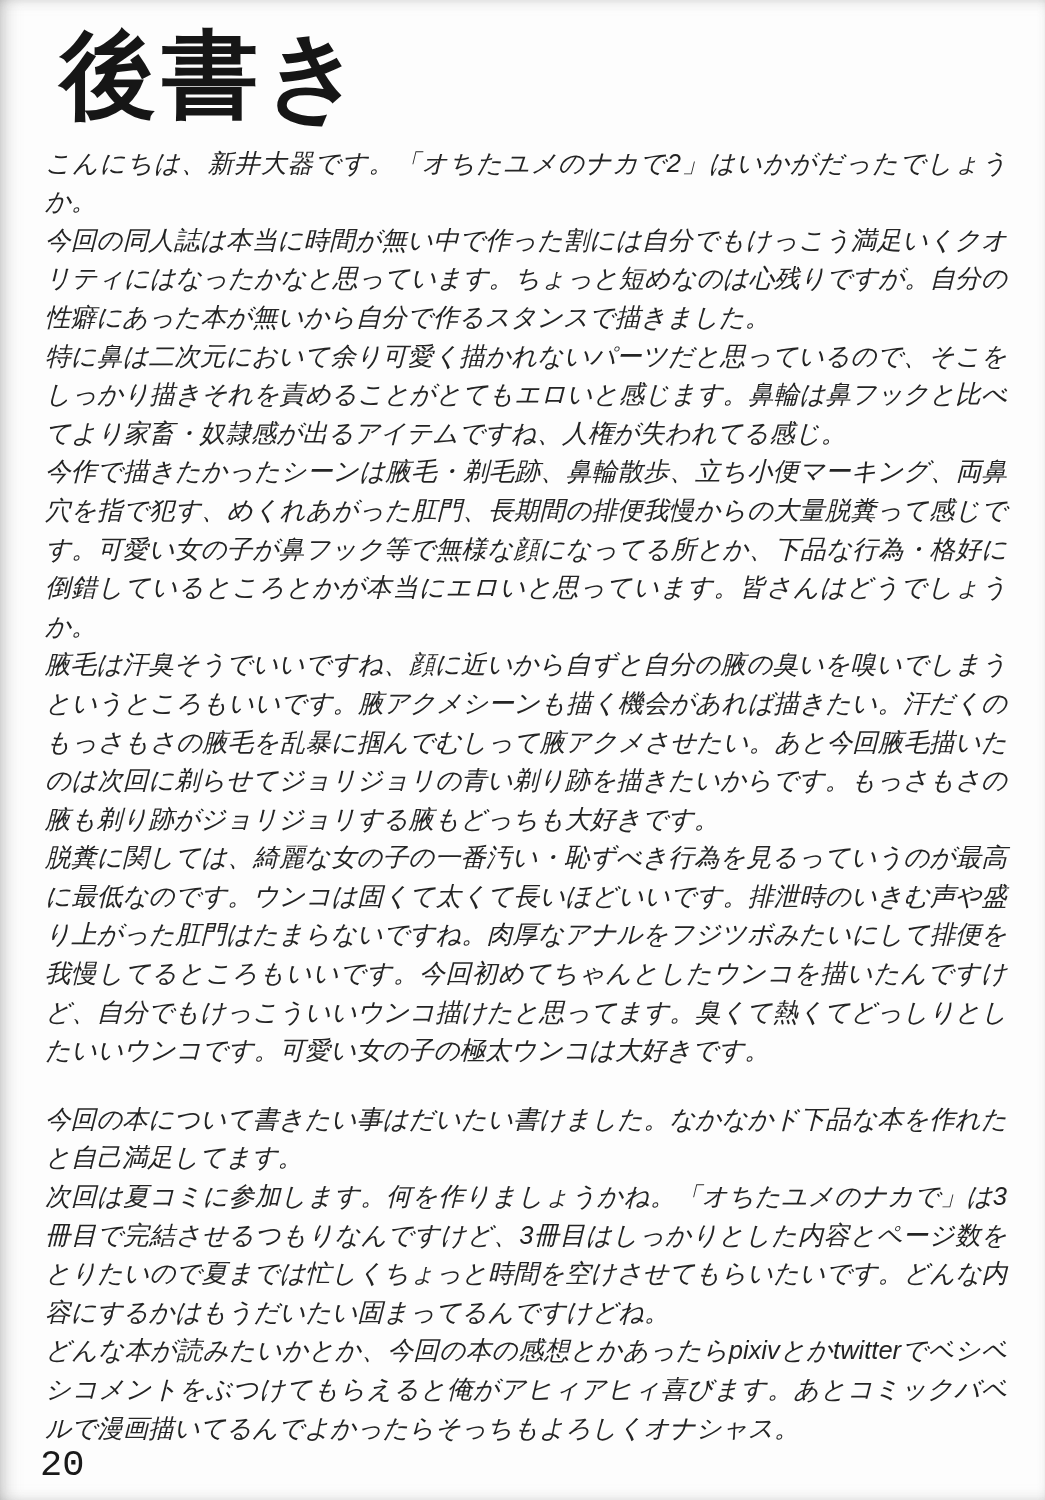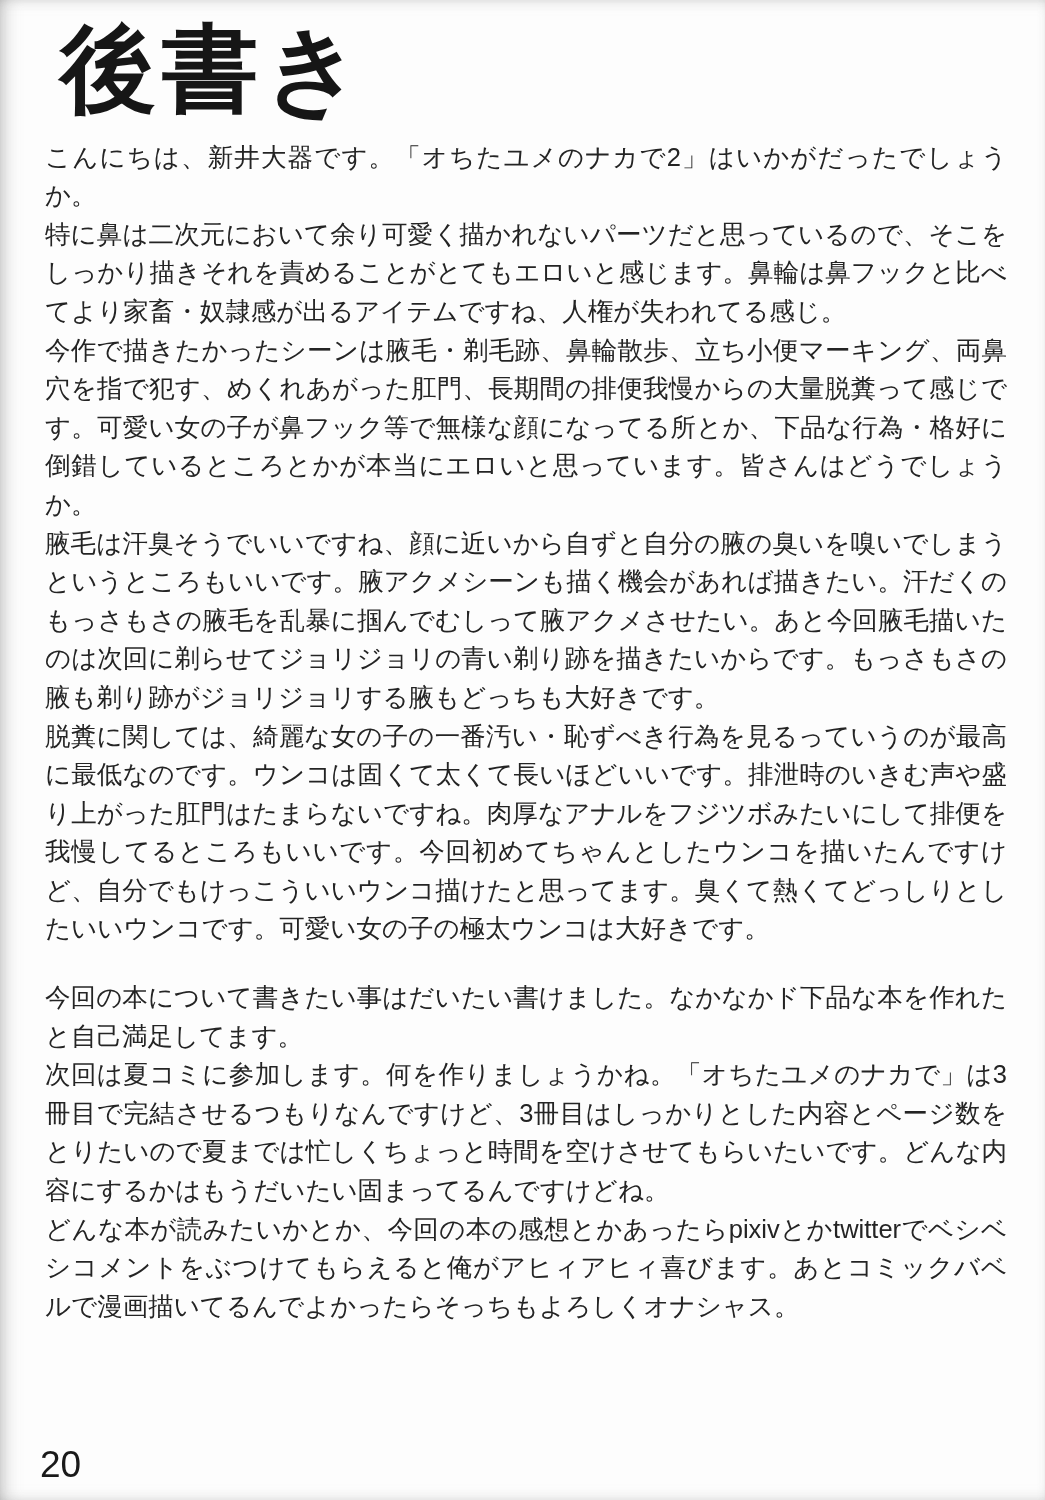--- a/index.html
+++ b/index.html
@@ -16,61 +16,63 @@
     color: #1e1e1e;
     overflow: hidden;
     box-shadow:
       inset 14px 0 20px -14px rgba(110,110,110,0.55),
       inset 0 10px 16px -12px rgba(140,140,140,0.40),
       inset 0 -10px 16px -12px rgba(150,150,150,0.35),
       inset -6px 0 10px -8px rgba(160,160,160,0.25);
     font-family: "Liberation Sans", sans-serif;
   }
   .title {
-    margin: 16px 0 0 60px;
+    margin: 22px 0 0 60px;
     font-family: "DejaVu Serif", "Liberation Serif", serif;
     font-weight: 700;
     font-size: 96px;
     line-height: 1.1;
     letter-spacing: 6px;
     color: #161616;
   }
   .afterword-body {
     margin: 16px 40px 0 45px;
     width: 962px;
     font-size: 25.5px;
     line-height: 38.6px;
     text-align: justify;
     color: #242424;
   }
   .afterword-body p {
     margin: 0;
     padding: 0;
+    font-style: italic;
   }
   .afterword-body p.para-gap {
     margin-top: 30px;
   }
   .page-number {
     position: absolute;
     left: 40px;
     bottom: 14px;
-    font-family: Liberation Sans, sans-serif;
+    font-family: Liberation Mono, monospace;
     font-size: 37px;
     color: #1a1a1a;
   }
 </style>
 </head>
 <body>
 
 <div class="page">
 
   <h1 class="title">後書き</h1>
 
   <div class="afterword-body">
     <p>こんにちは、新井大器です。「オちたユメのナカで2」はいかがだったでしょうか。</p>
+    <p>今回の同人誌は本当に時間が無い中で作った割には自分でもけっこう満足いくクオリティにはなったかなと思っています。ちょっと短めなのは心残りですが。自分の性癖にあった本が無いから自分で作るスタンスで描きました。</p>
     <p>特に鼻は二次元において余り可愛く描かれないパーツだと思っているので、そこをしっかり描きそれを責めることがとてもエロいと感じます。鼻輪は鼻フックと比べてより家畜・奴隷感が出るアイテムですね、人権が失われてる感じ。</p>
     <p>今作で描きたかったシーンは腋毛・剃毛跡、鼻輪散歩、立ち小便マーキング、両鼻穴を指で犯す、めくれあがった肛門、長期間の排便我慢からの大量脱糞って感じです。可愛い女の子が鼻フック等で無様な顔になってる所とか、下品な行為・格好に倒錯しているところとかが本当にエロいと思っています。皆さんはどうでしょうか。</p>
     <p>腋毛は汗臭そうでいいですね、顔に近いから自ずと自分の腋の臭いを嗅いでしまうというところもいいです。腋アクメシーンも描く機会があれば描きたい。汗だくのもっさもさの腋毛を乱暴に掴んでむしって腋アクメさせたい。あと今回腋毛描いたのは次回に剃らせてジョリジョリの青い剃り跡を描きたいからです。もっさもさの腋も剃り跡がジョリジョリする腋もどっちも大好きです。</p>
     <p>脱糞に関しては、綺麗な女の子の一番汚い・恥ずべき行為を見るっていうのが最高に最低なのです。ウンコは固くて太くて長いほどいいです。排泄時のいきむ声や盛り上がった肛門はたまらないですね。肉厚なアナルをフジツボみたいにして排便を我慢してるところもいいです。今回初めてちゃんとしたウンコを描いたんですけど、自分でもけっこういいウンコ描けたと思ってます。臭くて熱くてどっしりとしたいいウンコです。可愛い女の子の極太ウンコは大好きです。</p>
     <p class="para-gap">今回の本について書きたい事はだいたい書けました。なかなかド下品な本を作れたと自己満足してます。</p>
     <p>次回は夏コミに参加します。何を作りましょうかね。「オちたユメのナカで」は3冊目で完結させるつもりなんですけど、3冊目はしっかりとした内容とページ数をとりたいので夏までは忙しくちょっと時間を空けさせてもらいたいです。どんな内容にするかはもうだいたい固まってるんですけどね。</p>
     <p>どんな本が読みたいかとか、今回の本の感想とかあったらpixivとかtwitterでベシベシコメントをぶつけてもらえると俺がアヒィアヒィ喜びます。あとコミックバベルで漫画描いてるんでよかったらそっちもよろしくオナシャス。</p>
 
   </div>
 

